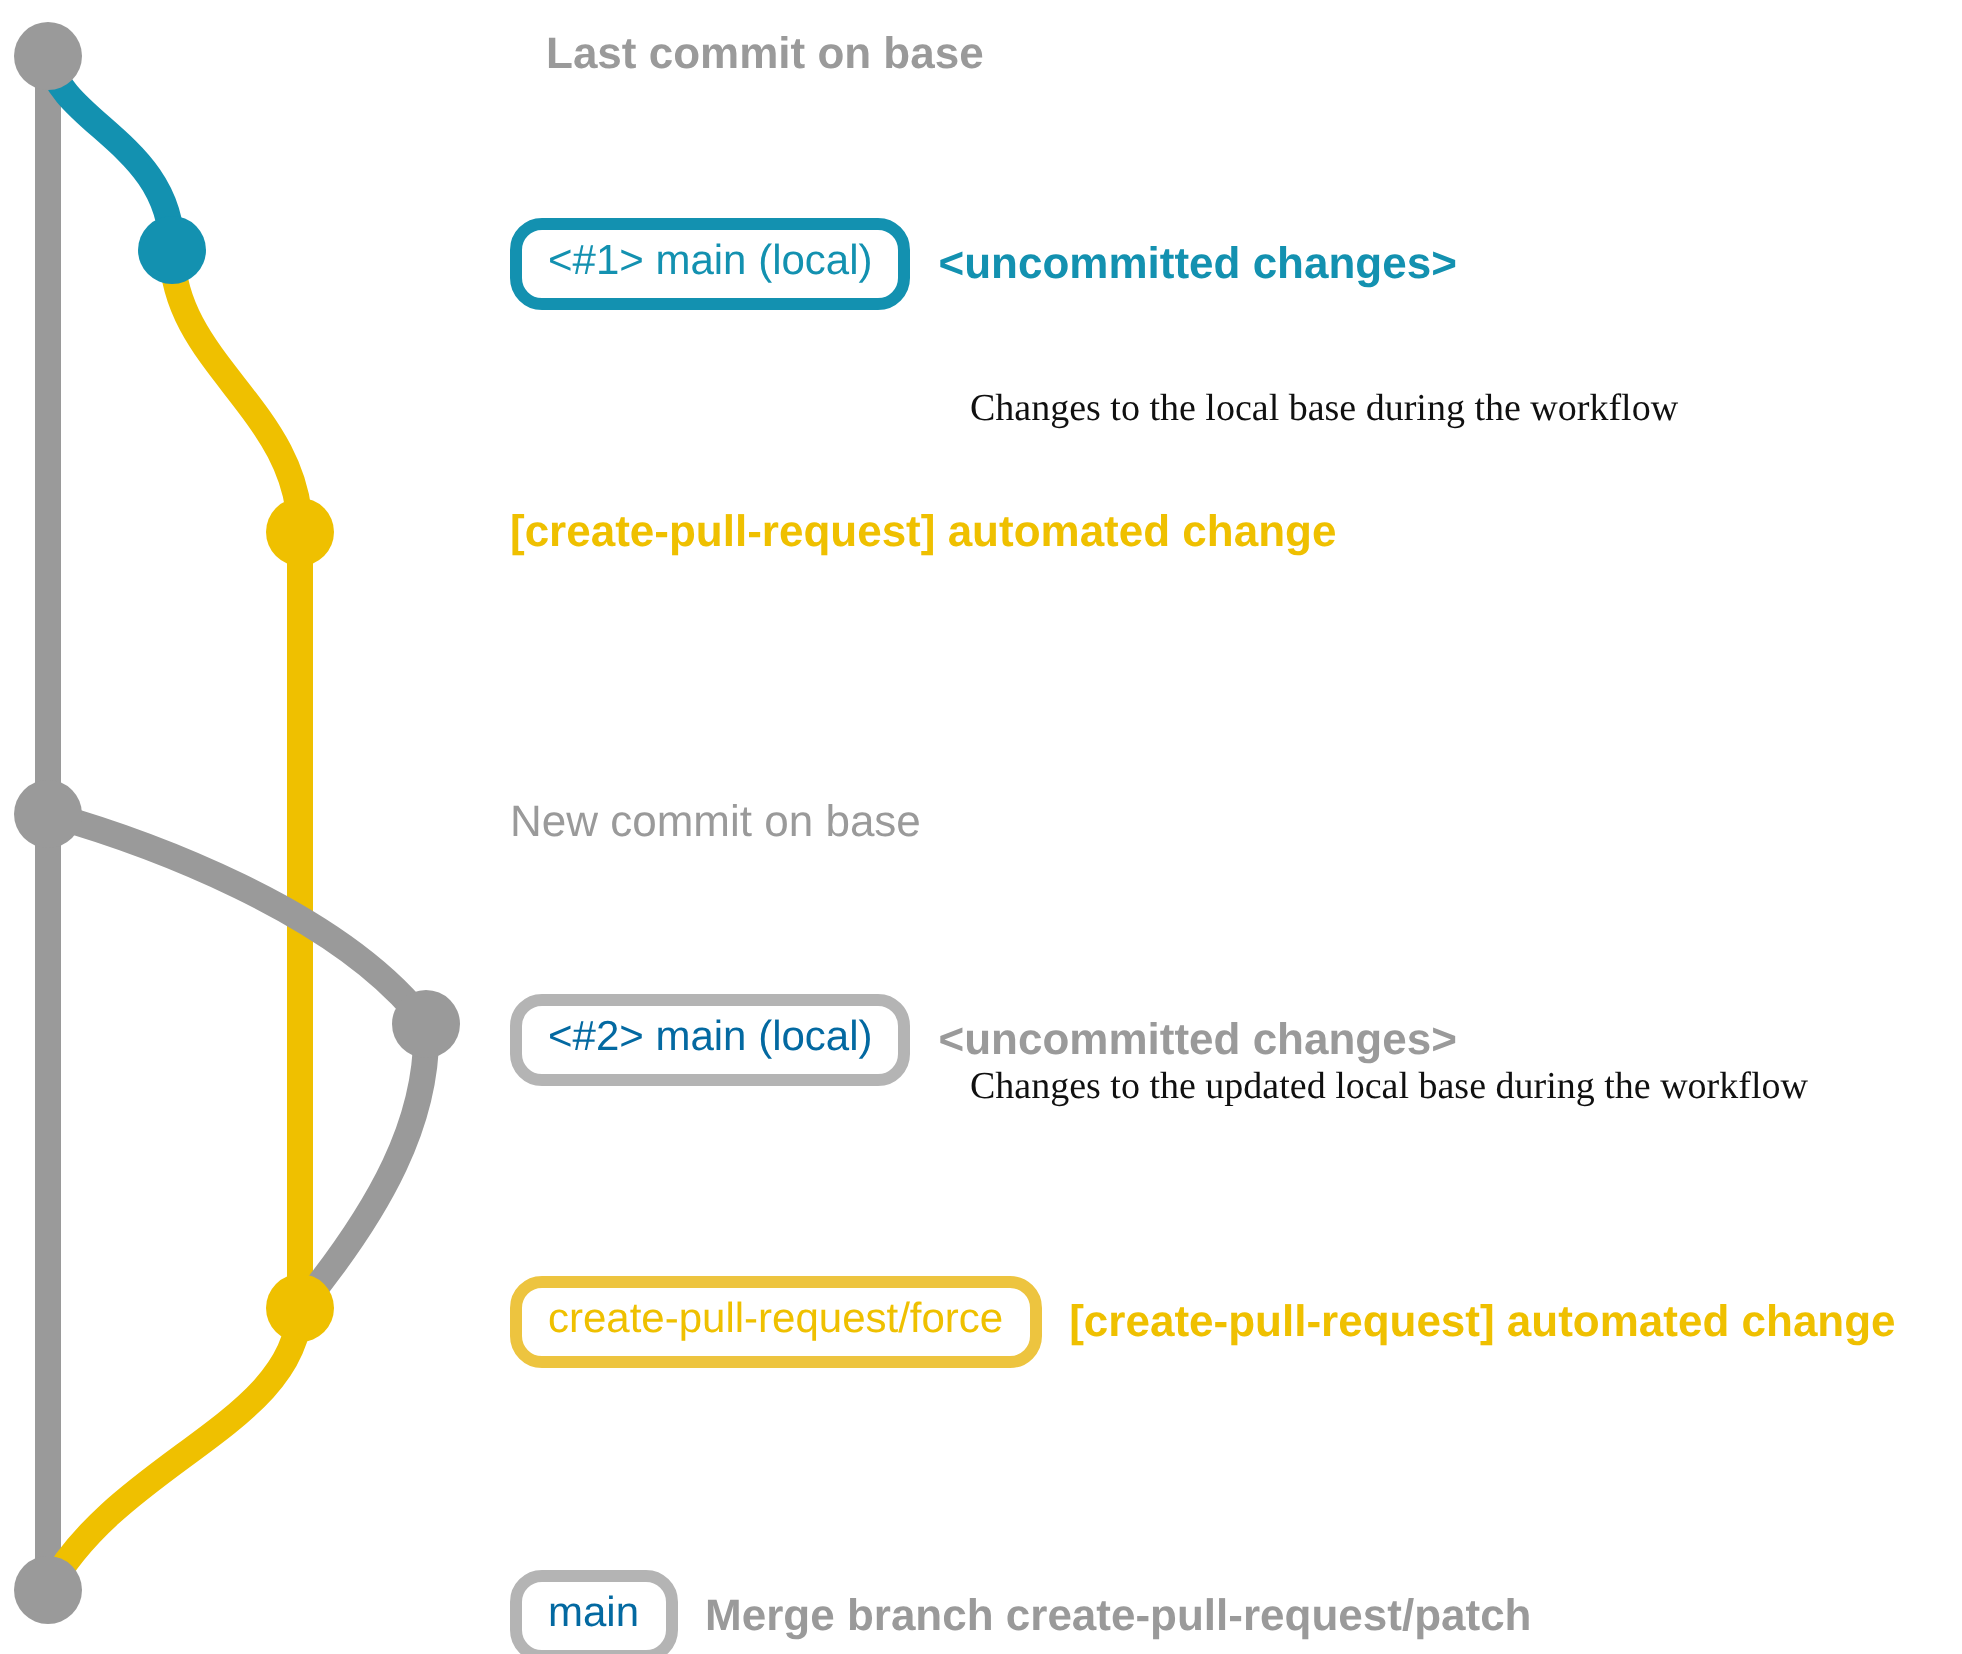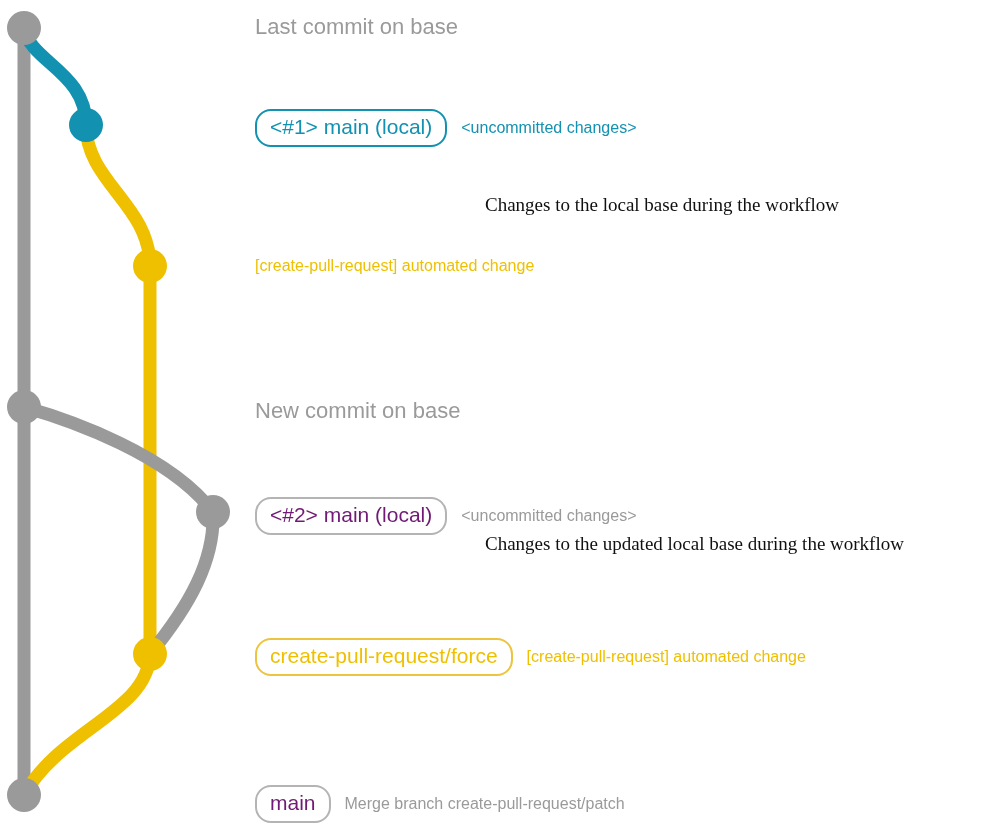--- a/index.html
+++ b/index.html
@@ -28,38 +28,39 @@
   
   .row {
     position: absolute;
     display: flex;
     align-items: center;
     white-space: nowrap;
   }
 
   .badge {
     display: inline-block;
-    border: 2px solid #f9a8d4;
+    border: 6px solid #f9a8d4;
     border-radius: 16px;
     padding: 3px 13px 5px 13px;
     font-size: 21px;
     line-height: 26px;
     color: #9a9a9a;
     background: #ffffff;
     font-family: "Liberation Sans", sans-serif;
   }
   .badge.blue   { border-color: #1391b0; color: #1391b0; }
   .badge.yellow { border-color: #edc43f; color: #efc000; }
-  .badge.gray   { border-color: #b4b4b4; color: #701a75; }
+  .badge.gray   { border-color: #b4b4b4; color: #0369a1; }
 
   .subject {
-    font-size: 16px;
+    font-size: 22px;
     line-height: 26px;
     font-family: "Liberation Sans", sans-serif;
     margin-left: 14px;
+    font-weight: bold;
   }
   .subject.blue   { color: #1391b0; }
   .subject.yellow { color: #efc000; }
   .subject.gray   { color: #9a9a9a; }
   .subject.nomargin { margin-left: 0; }
 
   .plain-label {
     position: absolute;
     font-size: 22px;
     line-height: 26px;
@@ -98,21 +99,21 @@
 
     <circle cx="24" cy="28" r="17" fill="#9a9a9a"></circle>
     <circle cx="86" cy="125" r="17" fill="#1391b0"></circle>
     <circle cx="150" cy="266" r="17" fill="#efc000"></circle>
     <circle cx="24" cy="407" r="17" fill="#9a9a9a"></circle>
     <circle cx="213" cy="512" r="17" fill="#9a9a9a"></circle>
     <circle cx="150" cy="654" r="17" fill="#efc000"></circle>
     <circle cx="24" cy="795" r="17" fill="#9a9a9a"></circle>
   </svg>
 
-  <div class="plain-label" style="left:255px; top:14px;">Last commit on base</div>
+  <div class="plain-label" style="left:273px; top:14px;font-weight:bold;">Last commit on base</div>
 
   <div class="row" style="left:255px; top:109px;">
     <span class="badge blue">&lt;#1&gt; main (local)</span>
     <span class="subject blue">&lt;uncommitted changes&gt;</span>
   </div>
   <div class="note" style="left:485px; top:146px;margin-top:48px;">Changes to the local base during the workflow</div>
 
   <div class="row" style="left:255px; top:253px;">
     <span class="subject yellow nomargin">[create-pull-request] automated change</span>
   </div>

